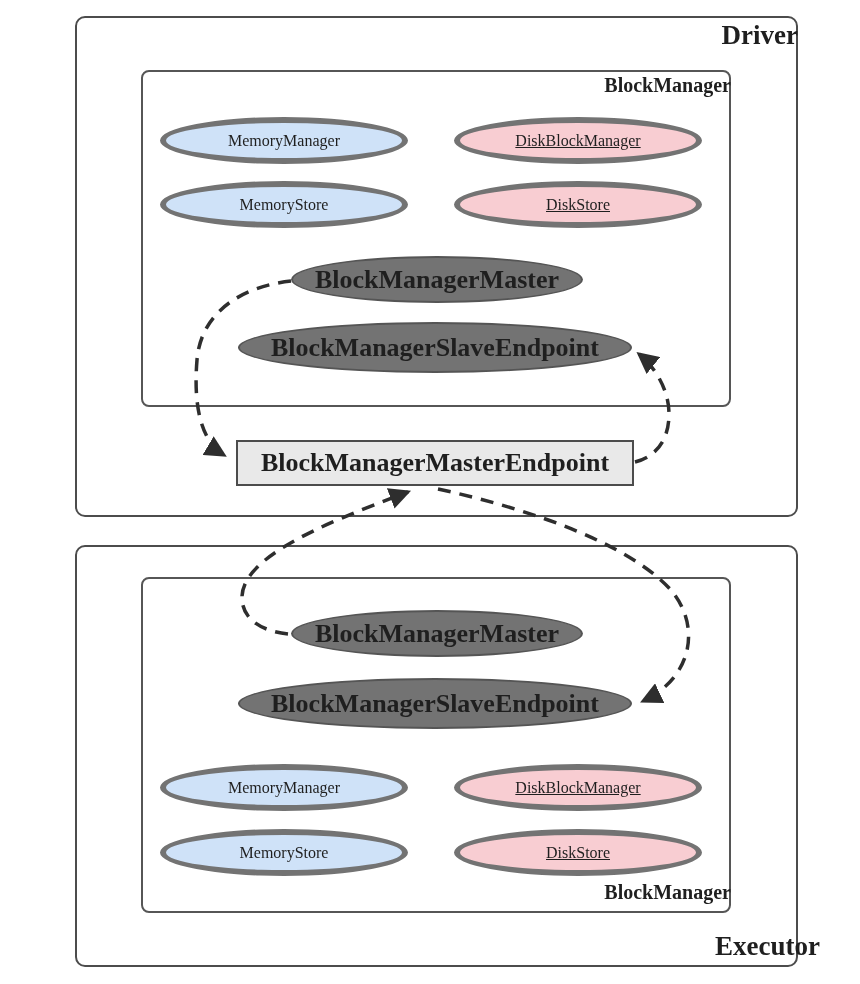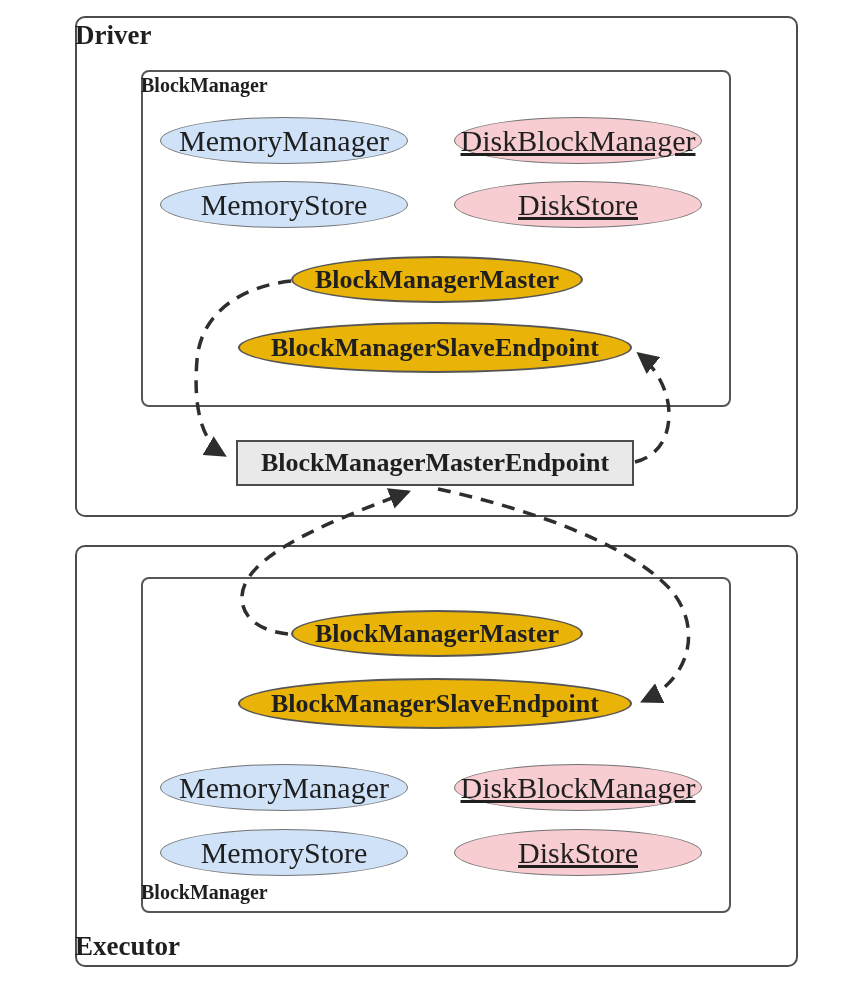--- a/index.html
+++ b/index.html
@@ -15,41 +15,41 @@
   .box {
     position: absolute;
     border: 2px solid #4c4c4c;
     border-radius: 10px;
     background: transparent;
     box-sizing: border-box;
   }
   .box.inner { border-radius: 8px; border-color: #565656; }
   .title {
     position: absolute;
-    text-align: left;
+    text-align: right;
     font-weight: bold;
     font-size: 27px;
     line-height: 1.1;
   }
   .title.group { font-size: 20px; }
   .ellipse {
     position: absolute;
     display: flex;
     align-items: center;
     justify-content: center;
     border-radius: 50%;
-    border: 1px solid #737373;
-    font-size: 30px;
+    border: 6px solid #737373;
+    font-size: 16px;
     box-sizing: border-box;
     white-space: nowrap;
   }
   .ellipse.blue { background: #cfe2f8; }
   .ellipse.pink { background: #f8cdd2; text-decoration: underline; }
   .ellipse.gray {
-    background: #eab308;
+    background: #737373;
     border-width: 2.5px;
     border-color: #555555;
     font-weight: bold;
     font-size: 26px;
   }
   .rect-node {
     position: absolute;
     display: flex;
     align-items: center;
     justify-content: center;
@@ -88,21 +88,21 @@
   <div class="ellipse blue" style="left:160px; top:117px; width:248px; height:47px;">MemoryManager</div>
   <div class="ellipse pink" style="left:454px; top:117px; width:248px; height:47px;">DiskBlockManager</div>
   <div class="ellipse blue" style="left:160px; top:181px; width:248px; height:47px;">MemoryStore</div>
   <div class="ellipse pink" style="left:454px; top:181px; width:248px; height:47px;">DiskStore</div>
   <div class="ellipse gray" style="left:291px; top:256px; width:292px; height:47px;">BlockManagerMaster</div>
   <div class="ellipse gray" style="left:238px; top:322px; width:394px; height:51px;">BlockManagerSlaveEndpoint</div>
 
   <div class="rect-node" style="left:236px; top:440px; width:398px; height:46px;">BlockManagerMasterEndpoint</div>
 
   <div class="box" style="left:75px; top:545px; width:723px; height:422px;"></div>
-  <div class="title" style="left:75px; top:932px; width:723px;">Executor</div>
+  <div class="title" style="left:75px; top:932px; width:723px;padding-left:22px;">Executor</div>
 
   <div class="box inner" style="left:141px; top:577px; width:590px; height:336px;"></div>
   <div class="title group" style="left:141px; top:881px; width:590px;">BlockManager</div>
 
   <div class="ellipse gray" style="left:291px; top:610px; width:292px; height:47px;">BlockManagerMaster</div>
   <div class="ellipse gray" style="left:238px; top:678px; width:394px; height:51px;">BlockManagerSlaveEndpoint</div>
   <div class="ellipse blue" style="left:160px; top:764px; width:248px; height:47px;">MemoryManager</div>
   <div class="ellipse pink" style="left:454px; top:764px; width:248px; height:47px;">DiskBlockManager</div>
   <div class="ellipse blue" style="left:160px; top:829px; width:248px; height:47px;">MemoryStore</div>
   <div class="ellipse pink" style="left:454px; top:829px; width:248px; height:47px;">DiskStore</div>

